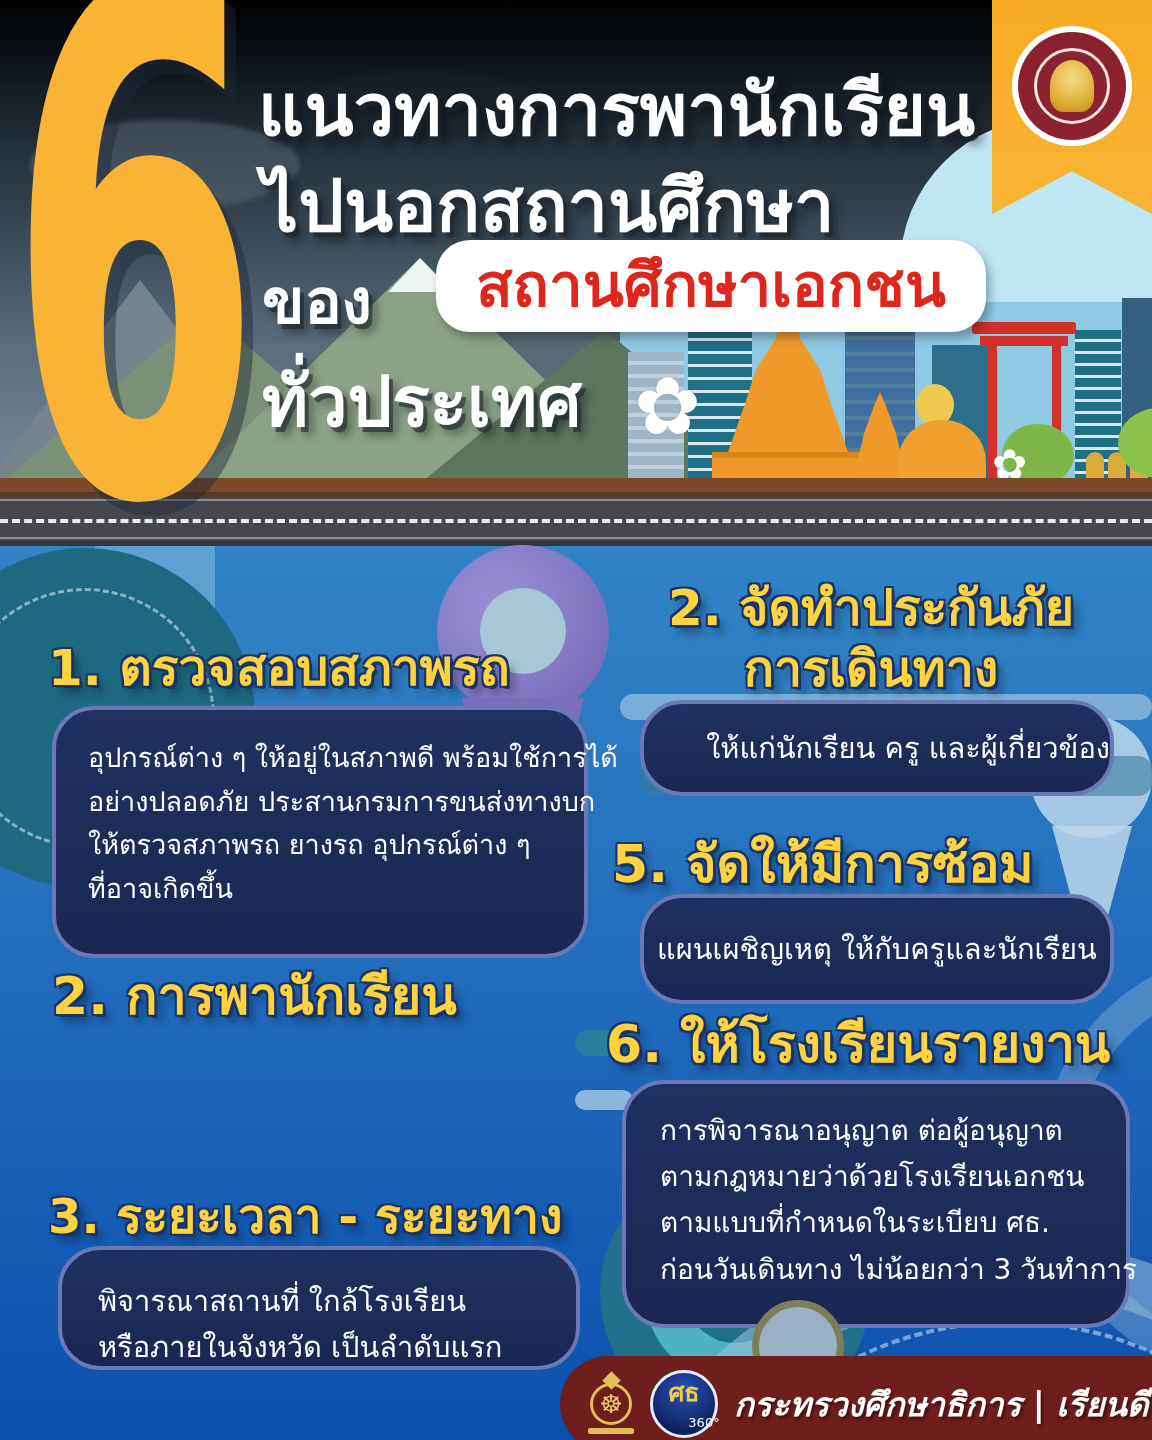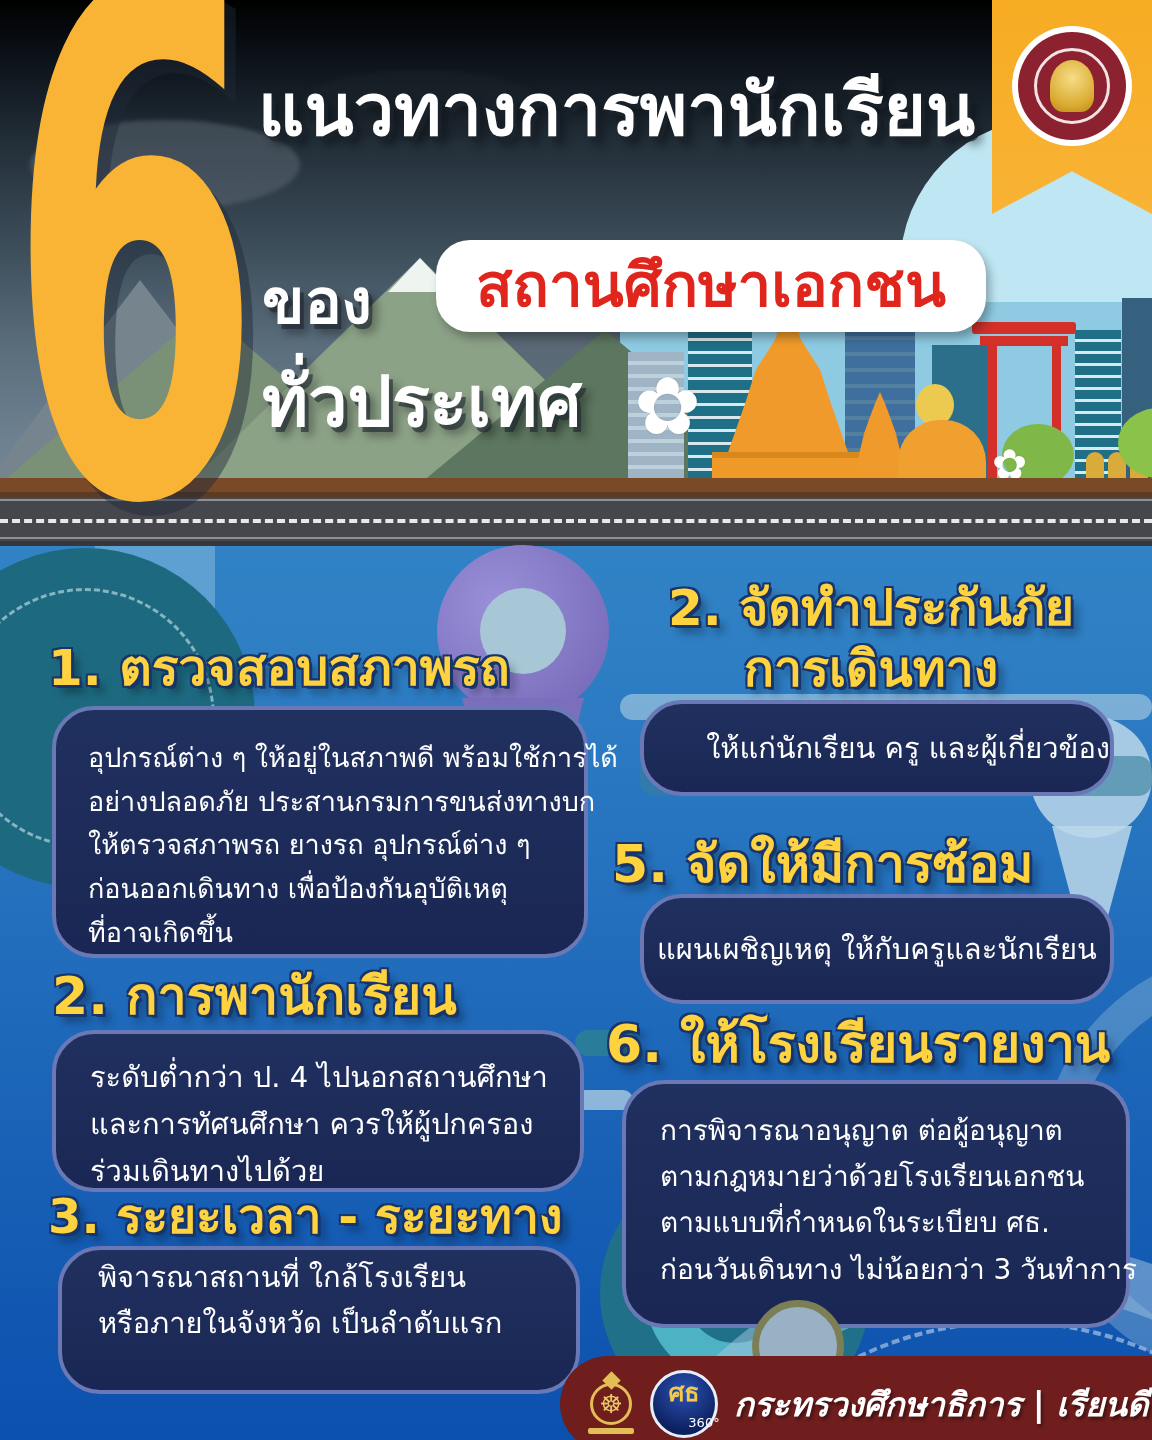--- a/index.html
+++ b/index.html
@@ -60,21 +60,21 @@
   
   .sec-title{z-index:5;font-weight:bold;color:#ffd23f;white-space:nowrap;
     text-shadow:-2px -2px 0 #18356b,2px -2px 0 #18356b,-2px 2px 0 #18356b,3px 3px 0 #18356b,7px 8px 8px rgba(0,0,0,.35);}
   .box{z-index:4;background:linear-gradient(180deg,#20305f,#1a2754);border:4px solid #6a79b5;border-radius:42px;color:#fff;}
   .box .bl{white-space:nowrap;}
   #s1t{left:48px;top:628px;font-size:50px;}
   #s1b{left:52px;top:706px;width:536px;height:252px;padding:26px 10px 0 32px;font-size:27px;line-height:1.62;}
   #s2t{left:52px;top:954px;font-size:52px;}
   #s2b{left:52px;top:1030px;width:532px;height:162px;padding:20px 10px 0 34px;font-size:29px;line-height:1.62;}
   #s3t{left:48px;top:1178px;font-size:48px;}
-  #s3b{left:58px;top:1246px;width:522px;height:148px;padding:4px 10px 0 36px;font-size:29px;line-height:1.6;}
+  #s3b{left:58px;top:1246px;width:522px;height:124px;padding:28px 10px 0 36px;font-size:29px;line-height:1.6;}
   #s4t{left:604px;top:578px;width:534px;font-size:50px;text-align:center;line-height:1.22;}
   #s4b{left:640px;top:700px;width:474px;height:96px;display:flex;align-items:center;justify-content:flex-end;font-size:29px;}
   #s5t{left:612px;top:822px;font-size:52px;}
   #s5b{left:640px;top:894px;width:474px;height:110px;display:flex;align-items:center;justify-content:center;font-size:29px;}
   #s6t{left:606px;top:1002px;font-size:52px;}
   #s6b{left:622px;top:1080px;width:508px;height:248px;padding:24px 8px 0 34px;font-size:28px;line-height:1.65;}
 
   
   #footer{left:560px;top:1356px;width:640px;height:96px;background:#6f1d1d;border-radius:48px 0 0 48px;z-index:7;
     display:flex;align-items:center;padding-left:28px;gap:16px;}
@@ -173,50 +173,45 @@
 
   <div class="abs stripe" style="left:620px;top:694px;width:532px;height:26px;background:rgba(188,216,232,.55);"></div>
   <div class="abs stripe" style="left:640px;top:756px;width:512px;height:40px;background:rgba(54,127,156,.6);"></div>
   <div class="abs stripe" style="left:575px;top:1030px;width:62px;height:26px;background:#2a7c9b;"></div>
   <div class="abs stripe" style="left:575px;top:1090px;width:58px;height:20px;background:rgba(188,216,232,.7);"></div>
 
   <div class="abs graycircle" style="left:752px;top:1300px;width:92px;height:92px;"></div>
 
   <div id="big6" class="abs">6</div>
   <div id="h-line1" class="abs htxt">แนวทางการพานักเรียน</div>
+  <div id="h-line2" class="abs htxt">ไปนอกสถานศึกษา</div>
   <div id="h-of" class="abs htxt">ของ</div>
   <div id="h-box" class="abs">
     <span class="red">สถานศึกษาเอกชน</span>
   </div>
   <div id="h-line4" class="abs htxt">ทั่วประเทศ</div>
 
   <div id="ribbon" class="abs">
     <div class="abs seal-w">
       <div class="abs seal-m">
         <div class="abs seal-ring"></div>
         <div class="abs seal-gold"></div>
       </div>
     </div>
   </div>
 
   <div id="s1t" class="abs sec-title">1. ตรวจสอบสภาพรถ</div>
   <div id="s1b" class="abs box">
     <div class="bl">อุปกรณ์ต่าง ๆ ให้อยู่ในสภาพดี พร้อมใช้การได้</div>
     <div class="bl">อย่างปลอดภัย ประสานกรมการขนส่งทางบก</div>
     <div class="bl">ให้ตรวจสภาพรถ ยางรถ อุปกรณ์ต่าง ๆ</div>
-    <div class="bl">ก่อนออกเดินทาง เพื่อป้องกันอุบัติเหตุ</div>
     <div class="bl">ที่อาจเกิดขึ้น</div>
   </div>
 
   <div id="s2t" class="abs sec-title">2. การพานักเรียน</div>
-  <div id="s2b" class="abs box">
-    <div class="bl">ระดับต่ำกว่า ป. 4  ไปนอกสถานศึกษา</div>
-    <div class="bl">และการทัศนศึกษา ควรให้ผู้ปกครอง</div>
-    <div class="bl">ร่วมเดินทางไปด้วย</div>
-  </div>
 
   <div id="s3t" class="abs sec-title">3. ระยะเวลา - ระยะทาง</div>
   <div id="s3b" class="abs box">
     <div class="bl">พิจารณาสถานที่ ใกล้โรงเรียน</div>
     <div class="bl">หรือภายในจังหวัด เป็นลำดับแรก</div>
   </div>
 
   <div id="s4t" class="abs sec-title">
     <div>2. จัดทำประกันภัย</div>
     <div>การเดินทาง</div>

